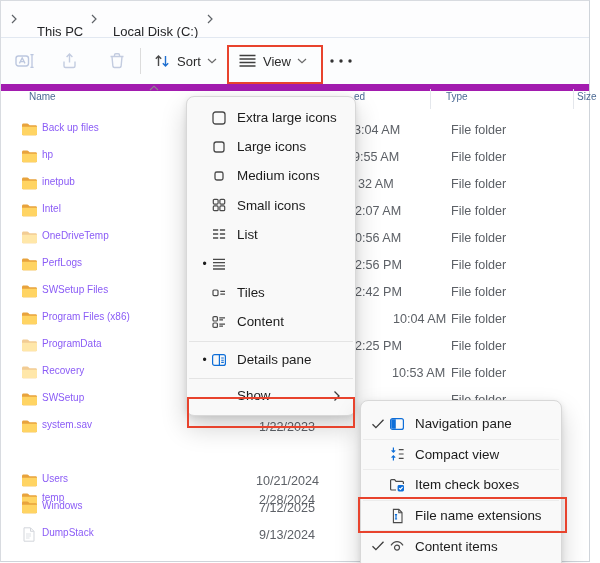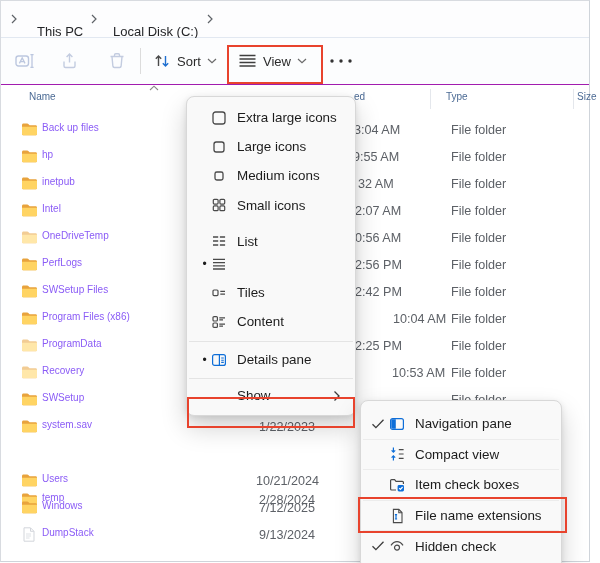--- a/index.html
+++ b/index.html
@@ -10,21 +10,21 @@
     -webkit-font-smoothing:antialiased;
   }
   .window{position:absolute;left:0;top:0;width:590px;height:562px;
     border-top:1px solid #d8dbe0;border-left:1px solid #d8dbe0;border-right:1px solid #cfd4da;border-bottom:1px solid #cfd4da;
     box-sizing:border-box;background:#fff;}
   
   .crumbbar{position:absolute;left:0;top:0;width:100%;height:36px;background:#fdfdfe;border-bottom:1px solid #e2e8f1;}
   .crumb-el{position:absolute;top:0;height:36px;display:flex;align-items:center;font-size:13px;color:#242528;}
   .crumb{padding:12px 4px;border-radius:4px;cursor:default;}
   
-  .toolbar{position:absolute;left:0;top:37px;width:100%;height:46px;background:#fcfdfe;border-bottom:1px solid #a21caf;}
+  .toolbar{position:absolute;left:0;top:37px;width:100%;height:46px;background:#fcfdfe;border-bottom:7px solid #a21caf;}
   .tbtn{position:absolute;top:7px;height:32px;display:flex;align-items:center;gap:6px;padding:0 6px;border-radius:4px;font-size:13px;color:#2b2b2b;}
   .tsep{position:absolute;top:10px;width:1px;height:26px;background:#dcdcdc;}
   
   .listhead{position:absolute;left:0;top:84px;width:100%;height:28px;}
   .col-label{position:absolute;top:6px;font-size:10px;color:#4b6a94;}
   .col-sep{position:absolute;top:4px;width:1px;height:20px;background:#e4e7ec;}
   
   .row{position:absolute;left:0;width:588px;height:27px;}
   .row .ficon{position:absolute;left:20px;top:6px;}
   .row .fname{position:absolute;left:41px;top:6px;font-size:10px;color:#8b5cf6;white-space:nowrap;}
@@ -362,21 +362,21 @@
         <span class="mi-icon">
           <svg width="16" height="16" viewBox="0 0 16 16" fill="none" xmlns="http://www.w3.org/2000/svg">
             <rect x="2.3" y="2.3" width="4.8" height="4.8" rx="1" stroke="#4a4a4a" stroke-width="1.2"></rect>
             <rect x="8.9" y="2.3" width="4.8" height="4.8" rx="1" stroke="#4a4a4a" stroke-width="1.2"></rect>
             <rect x="2.3" y="8.9" width="4.8" height="4.8" rx="1" stroke="#4a4a4a" stroke-width="1.2"></rect>
             <rect x="8.9" y="8.9" width="4.8" height="4.8" rx="1" stroke="#4a4a4a" stroke-width="1.2"></rect>
           </svg>
         </span>
         <span class="mi-label">Small icons</span>
       </div>
-      <div class="vm-item" style="height: 29.2px; align-items: flex-end;">
+      <div class="vm-item" style="height: 29.2px;">
         <span class="bullet"></span>
         <span class="mi-icon">
           <svg width="16" height="16" viewBox="0 0 16 16" fill="none" xmlns="http://www.w3.org/2000/svg">
             <path d="M2 4h5.2M8.9 4h5.2M2 8h5.2M8.9 8h5.2M2 12h5.2M8.9 12h5.2" stroke="#4a4a4a" stroke-width="1.3"></path>
           </svg>
         </span>
         <span class="mi-label">List</span>
       </div>
       <div class="vm-item" style="height: 29.2px;">
         <span class="bullet">•</span>
@@ -490,21 +490,21 @@
           <svg width="14" height="12" viewBox="0 0 14 12" fill="none" xmlns="http://www.w3.org/2000/svg">
             <path d="M1.5 6.2l3.4 3.4L12.5 1.8" stroke="#3c3c3c" stroke-width="1.3"></path>
           </svg>
         </span>
         <span class="mi-icon">
           <svg width="16" height="16" viewBox="0 0 16 16" fill="none" xmlns="http://www.w3.org/2000/svg">
             <path d="M2 7.4C3.7 4.9 5.8 3.7 8 3.7s4.3 1.2 6 3.7" stroke="#4a4a4a" stroke-width="1.2"></path>
             <circle cx="8" cy="9.6" r="2.5" stroke="#4a4a4a" stroke-width="1.2"></circle>
           </svg>
         </span>
-        <span class="mi-label">Hidden check</span>
+        <span class="mi-label">Content items</span>
       </div>
     </div>
 
   <div class="anno" style="left: 226px; top: 44px; width: 92px; height: 35px; border-color: rgb(232, 67, 45);"></div>
   <div class="anno" style="left: 186px; top: 396px; width: 164px; height: 27px; border-color: rgb(232, 67, 45);"></div>
   <div class="anno" style="left: 357px; top: 496px; width: 205px; height: 32px; border-color: rgb(232, 67, 45);"></div>
 
 </div>
 
 </body></html>

